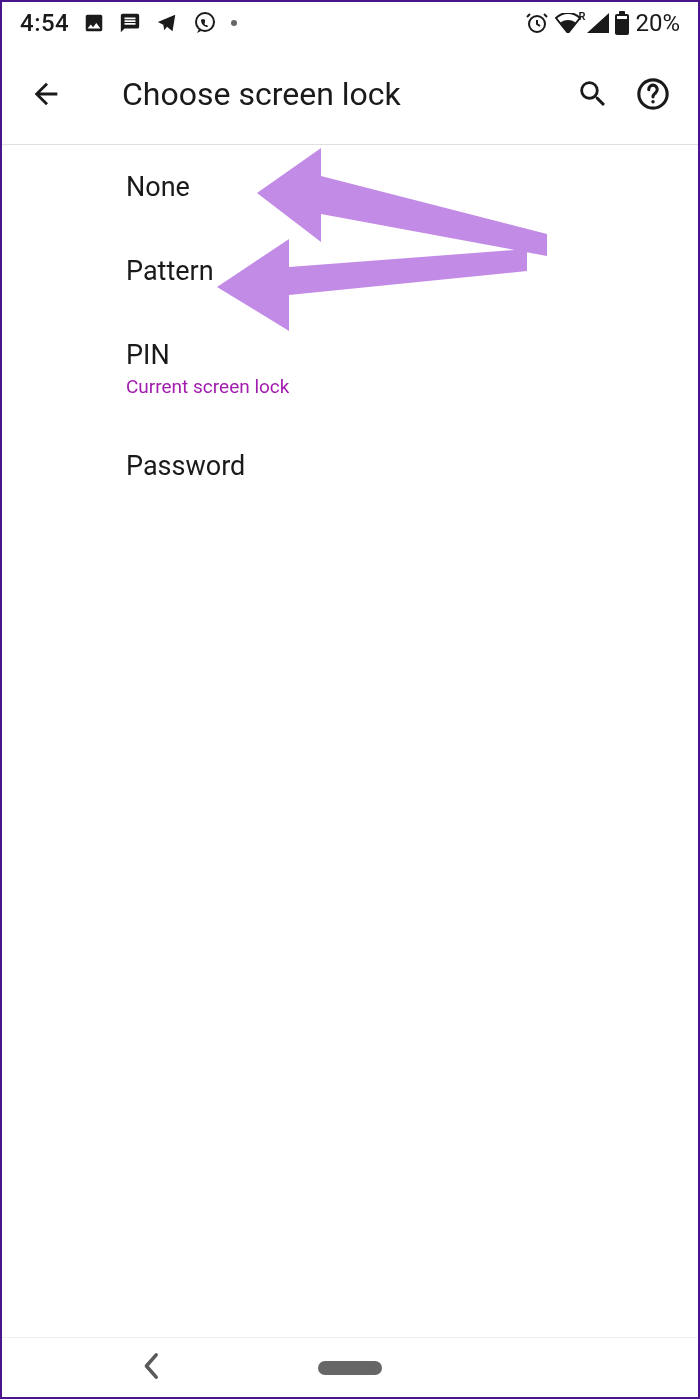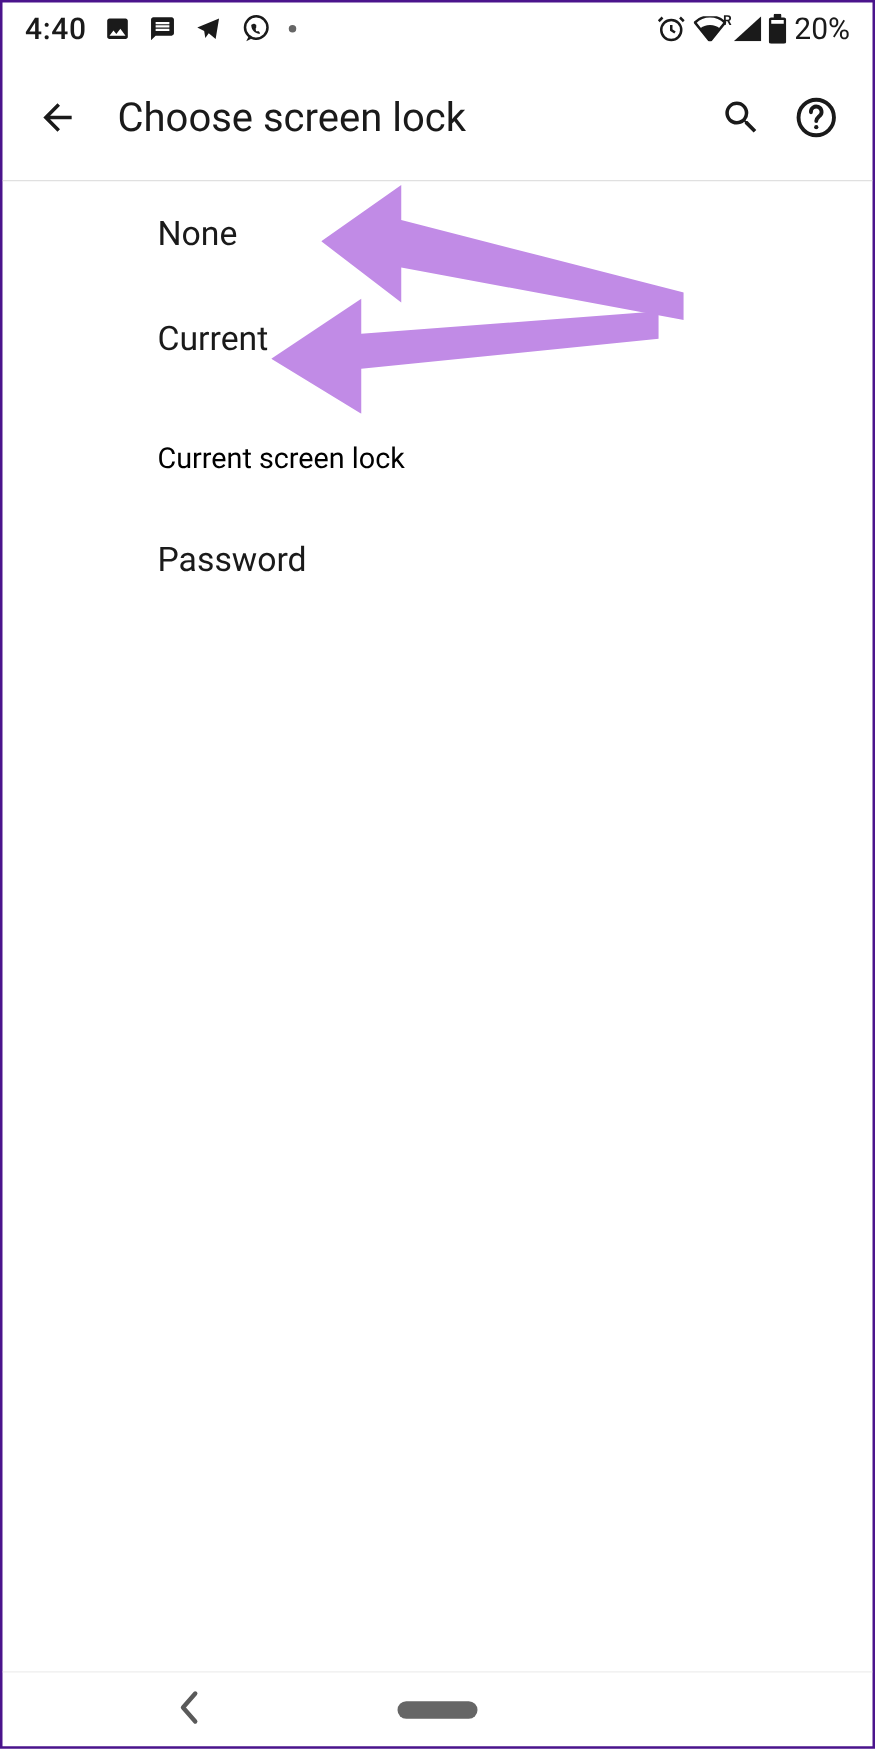--- a/index.html
+++ b/index.html
@@ -10,45 +10,45 @@
     .status-left { display: flex; align-items: center; gap: 14px; }
     .status-right { display: flex; align-items: center; gap: 6px; }
     .status-time { font-size: 24px; font-weight: 500; letter-spacing: 0.5px; }
     .status-icon { display: inline-flex; }
     .battery-pct { font-size: 24px; font-weight: 400; }
     .dot { width: 6px; height: 6px; border-radius: 50%; background: #666; }
     
     
     .app-bar { height: 100px; display: flex; align-items: center; padding: 0 15px 0 24px; }
     .back-btn { width: 40px; height: 40px; display: flex; align-items: center; justify-content: center; cursor: pointer; }
-    .app-title { flex: 1; font-size: 32px; font-weight: 400; color: #1a1a1a; margin-left: 28px; }
+    .app-title { flex: 1; font-size: 32px; font-weight: 400; color: #1a1a1a; margin-left: 56px; }
     .action-btn { width: 60px; height: 60px; display: flex; align-items: center; justify-content: center; cursor: pointer; }
     
     .divider { height: 1px; background: #e0e0e0; }
     
     
     .content { padding-left: 124px; padding-right: 24px; }
     .list-item { padding: 26px 0; cursor: pointer; }
     .item-label { font-size: 27px; color: #1a1a1a; }
-    .item-sublabel { font-size: 23px; color: #000000; margin-top: 14px; }
+    .item-sublabel { font-size: 19px; color: #a21caf; margin-top: 4px; }
     
     
     .arrow { position: absolute; pointer-events: none; }
     
     
     .nav-bar { position: absolute; bottom: 0; left: 0; right: 0; height: 60px; display: flex; align-items: center; justify-content: center; border-top: 1px solid #eee; }
     .nav-back { position: absolute; left: 140px; cursor: pointer; }
     .nav-pill { width: 64px; height: 14px; background: #666; border-radius: 7px; cursor: pointer; }
   </style>
 </head>
 <body>
 
 <div class="status-bar">
   <div class="status-left">
-    <span class="status-time">4:40</span>
+    <span class="status-time">4:54</span>
     <span class="status-icon">
       <svg width="22" height="22" viewBox="0 0 24 24" fill="#1a1a1a">
           <path d="M21 19V5c0-1.1-.9-2-2-2H5c-1.1 0-2 .9-2 2v14c0 1.1.9 2 2 2h14c1.1 0 2-.9 2-2zM8.5 13.5l2.5 3.01L14.5 12l4.5 6H5l3.5-4.5z"></path>
         </svg>
     </span>
     <span class="status-icon">
       <svg width="22" height="22" viewBox="0 0 24 24" fill="#1a1a1a">
           <path d="M20 2H4c-1.1 0-2 .9-2 2v18l4-4h14c1.1 0 2-.9 2-2V4c0-1.1-.9-2-2-2zm-2 12H6v-2h12v2zm0-3H6V9h12v2zm0-3H6V6h12v2z"></path>
         </svg>
     </span>
@@ -117,23 +117,24 @@
   </div>
 </div>
 
 <div class="divider"></div>
 
 <div class="content">
   <div class="list-item">
     <div class="item-label">None</div>
   </div>
   <div class="list-item">
-    <div class="item-label">Current</div>
+    <div class="item-label">Pattern</div>
   </div>
   <div class="list-item">
+    <div class="item-label">PIN</div>
     <div class="item-sublabel">Current screen lock</div>
   </div>
   <div class="list-item">
     <div class="item-label">Password</div>
   </div>
 </div>
 
 <svg class="arrow" style="left:255px;top:146px;" width="290" height="108" viewBox="0 0 290 108">
   <polygon fill="#c18be6" points="0,45 64,0 64,28 290,86 290,108 64,66 64,94"></polygon>
 </svg>

